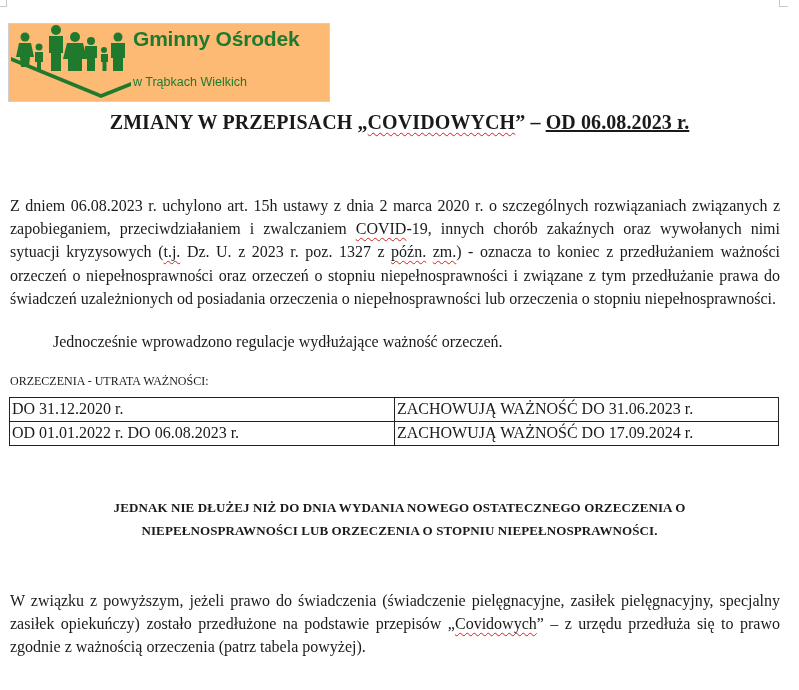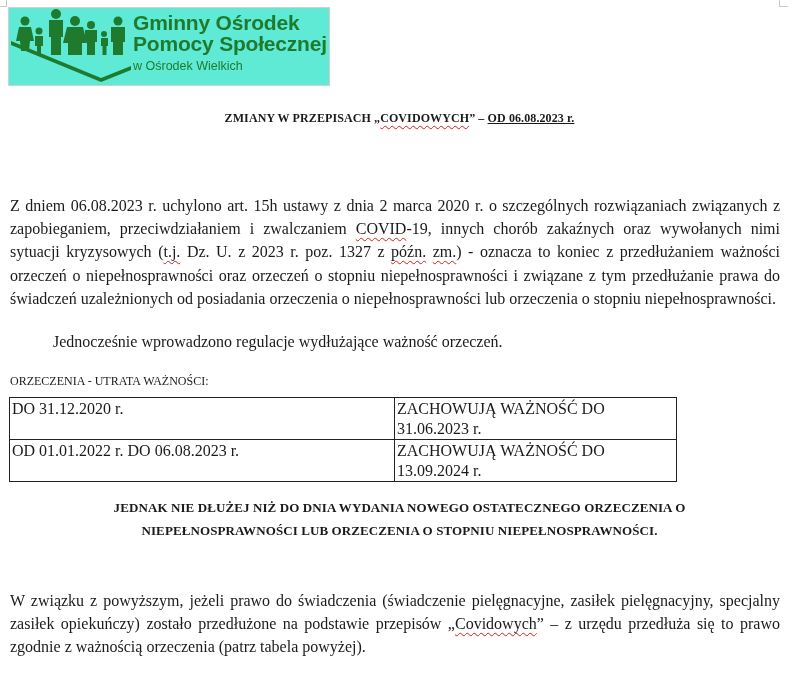--- a/index.html
+++ b/index.html
@@ -1,30 +1,30 @@
 <!DOCTYPE html>
 <html><head>
   <meta charset="utf-8">
   <style>
     html, body { margin: 0; padding: 0; background: #ffffff; }
     body { width: 799px; height: 690px; position: relative; overflow: hidden; font-family: "Liberation Serif", serif; color: #1a1a1a; }
     .crop-mark-tl { position: absolute; left: 0; top: 0; width: 6px; height: 6px; border-right: 1px solid #c8c8c8; border-bottom: 1px solid #c8c8c8; }
     .crop-mark-tr { position: absolute; left: 779px; top: 0; width: 8px; height: 6px; border-left: 1px solid #c8c8c8; border-bottom: 1px solid #c8c8c8; }
-    .logo-box { position: absolute; left: 8px; top: 7px; width: 322px; height: 79px; border: 1px solid #d0d0d0; box-sizing: border-box; background: #5eead4; }
+    .logo-box { position: absolute; left: 8px; top: 23px; width: 322px; height: 79px; border: 1px solid #d0d0d0; box-sizing: border-box; background: #fdba74; }
     .logo-svg { position: absolute; left: 0; top: 0; }
     .logo-text { position: absolute; left: 124px; top: 4px; font-family: "Liberation Sans", sans-serif; color: #1f7a2e; font-weight: bold; line-height: 21px; font-size: 21px; letter-spacing: -0.2px; }
     .logo-sub { position: absolute; left: 124px; top: 51px; font-family: "Liberation Sans", sans-serif; color: #1f7a2e; font-size: 12.5px; }
-    .title { position: absolute; left: 0; top: 111px; width: 799px; text-align: center; font-weight: bold; font-size: 12px; letter-spacing: 0.1px; }
+    .title { position: absolute; left: 0; top: 111px; width: 799px; text-align: center; font-weight: bold; font-size: 20px; letter-spacing: 0.1px; }
     .title .u { text-decoration: underline; }
     .squig { text-decoration: underline wavy #d02020; text-decoration-thickness: 1px; text-underline-offset: 3px; }
     .para { position: absolute; left: 10px; width: 770px; font-size: 16px; line-height: 23.2px; text-align: justify; }
     .p1 { top: 152px; margin-top: 42px; }
     .p2 { top: 330px; margin-left: 43px; }
     .table-caption { position: absolute; left: 10px; top: 374px; font-size: 12px; }
-    table.validity { position: absolute; left: 9px; top: 397px; width: 668px; border-collapse: collapse; font-size: 16px; }
+    table.validity { position: absolute; left: 9px; top: 397px; width: 770px; border-collapse: collapse; font-size: 16px; }
     table.validity td { border: 1px solid #222; padding: 1px 2px 0 2px; height: 22px; line-height: 20px; vertical-align: top; }
     table.validity td.c1 { width: 380px; }
     .notice { position: absolute; left: 40px; top: 496px; width: 719px; text-align: center; font-weight: bold; font-size: 13px; line-height: 23px; letter-spacing: 0.1px; }
     .p3 { top: 589px; }
     .p3 .inner { text-align: justify; }
   </style>
 </head>
 <body>
 
 <div class="crop-mark-tl"></div>
@@ -53,23 +53,22 @@
       <path d="M92 30 h7 v8 h-1.5 v9 h-4 v-9 h-1.5 z"></path>
 
       <circle cx="109" cy="13" r="4.5"></circle>
       <path d="M102 19 h14 v15 h-2 v13 h-10 v-13 h-2 z"></path>
 
       <path d="M2 33 L92 70 L122 58 L122 62 L92 74 L2 37 z"></path>
     </g>
   </svg>
   <div class="logo-text">
     <div>Gminny Ośrodek</div>
-    <div>Pomocy Społecznej</div>
   </div>
-  <div class="logo-sub">w Ośrodek Wielkich</div>
+  <div class="logo-sub">w Trąbkach Wielkich</div>
 </div>
 
 <div class="title">
   <span>ZMIANY W PRZEPISACH „</span><span class="squig">COVIDOWYCH</span><span>” – </span><span class="u">OD 06.08.2023 r.</span>
 </div>
 
 <div class="para p1">
   <span>Z dniem 06.08.2023 r. uchylono art. 15h ustawy z dnia 2 marca 2020 r. o szczególnych rozwiązaniach związanych z zapobieganiem, przeciwdziałaniem i zwalczaniem </span><span class="squig">COVID</span><span>-19, innych chorób zakaźnych oraz wywołanych nimi sytuacji kryzysowych (</span><span class="squig">t.j.</span><span> Dz. U. z 2023 r. poz. 1327 z </span><span class="squig">późn.</span><span> </span><span class="squig">zm.</span><span>) - oznacza to koniec z przedłużaniem ważności orzeczeń o niepełnosprawności oraz orzeczeń o stopniu niepełnosprawności i związane z tym przedłużanie prawa do świadczeń uzależnionych od posiadania orzeczenia o niepełnosprawności lub orzeczenia o stopniu niepełnosprawności.</span>
 </div>
 
@@ -78,21 +77,21 @@
 <div class="table-caption">ORZECZENIA - UTRATA WAŻNOŚCI:</div>
 
 <table class="validity">
   <tbody>
     <tr>
       <td class="c1">DO 31.12.2020 r.</td>
       <td>ZACHOWUJĄ WAŻNOŚĆ DO 31.06.2023 r.</td>
     </tr>
     <tr>
       <td class="c1">OD 01.01.2022 r. DO 06.08.2023 r.</td>
-      <td>ZACHOWUJĄ WAŻNOŚĆ DO 13.09.2024 r.</td>
+      <td>ZACHOWUJĄ WAŻNOŚĆ DO 17.09.2024 r.</td>
     </tr>
   </tbody>
 </table>
 
 <div class="notice">JEDNAK NIE DŁUŻEJ NIŻ DO DNIA WYDANIA NOWEGO OSTATECZNEGO ORZECZENIA O NIEPEŁNOSPRAWNOŚCI LUB ORZECZENIA O STOPNIU NIEPEŁNOSPRAWNOŚCI.</div>
 
 <div class="para p3">
   <div class="inner">
     <span>W związku z powyższym, jeżeli prawo do świadczenia (świadczenie pielęgnacyjne, zasiłek pielęgnacyjny, specjalny zasiłek opiekuńczy) zostało przedłużone na podstawie przepisów „</span><span class="squig">Covidowych</span><span>” – z urzędu przedłuża się to prawo zgodnie z ważnością orzeczenia (patrz tabela powyżej).</span>
   </div>

